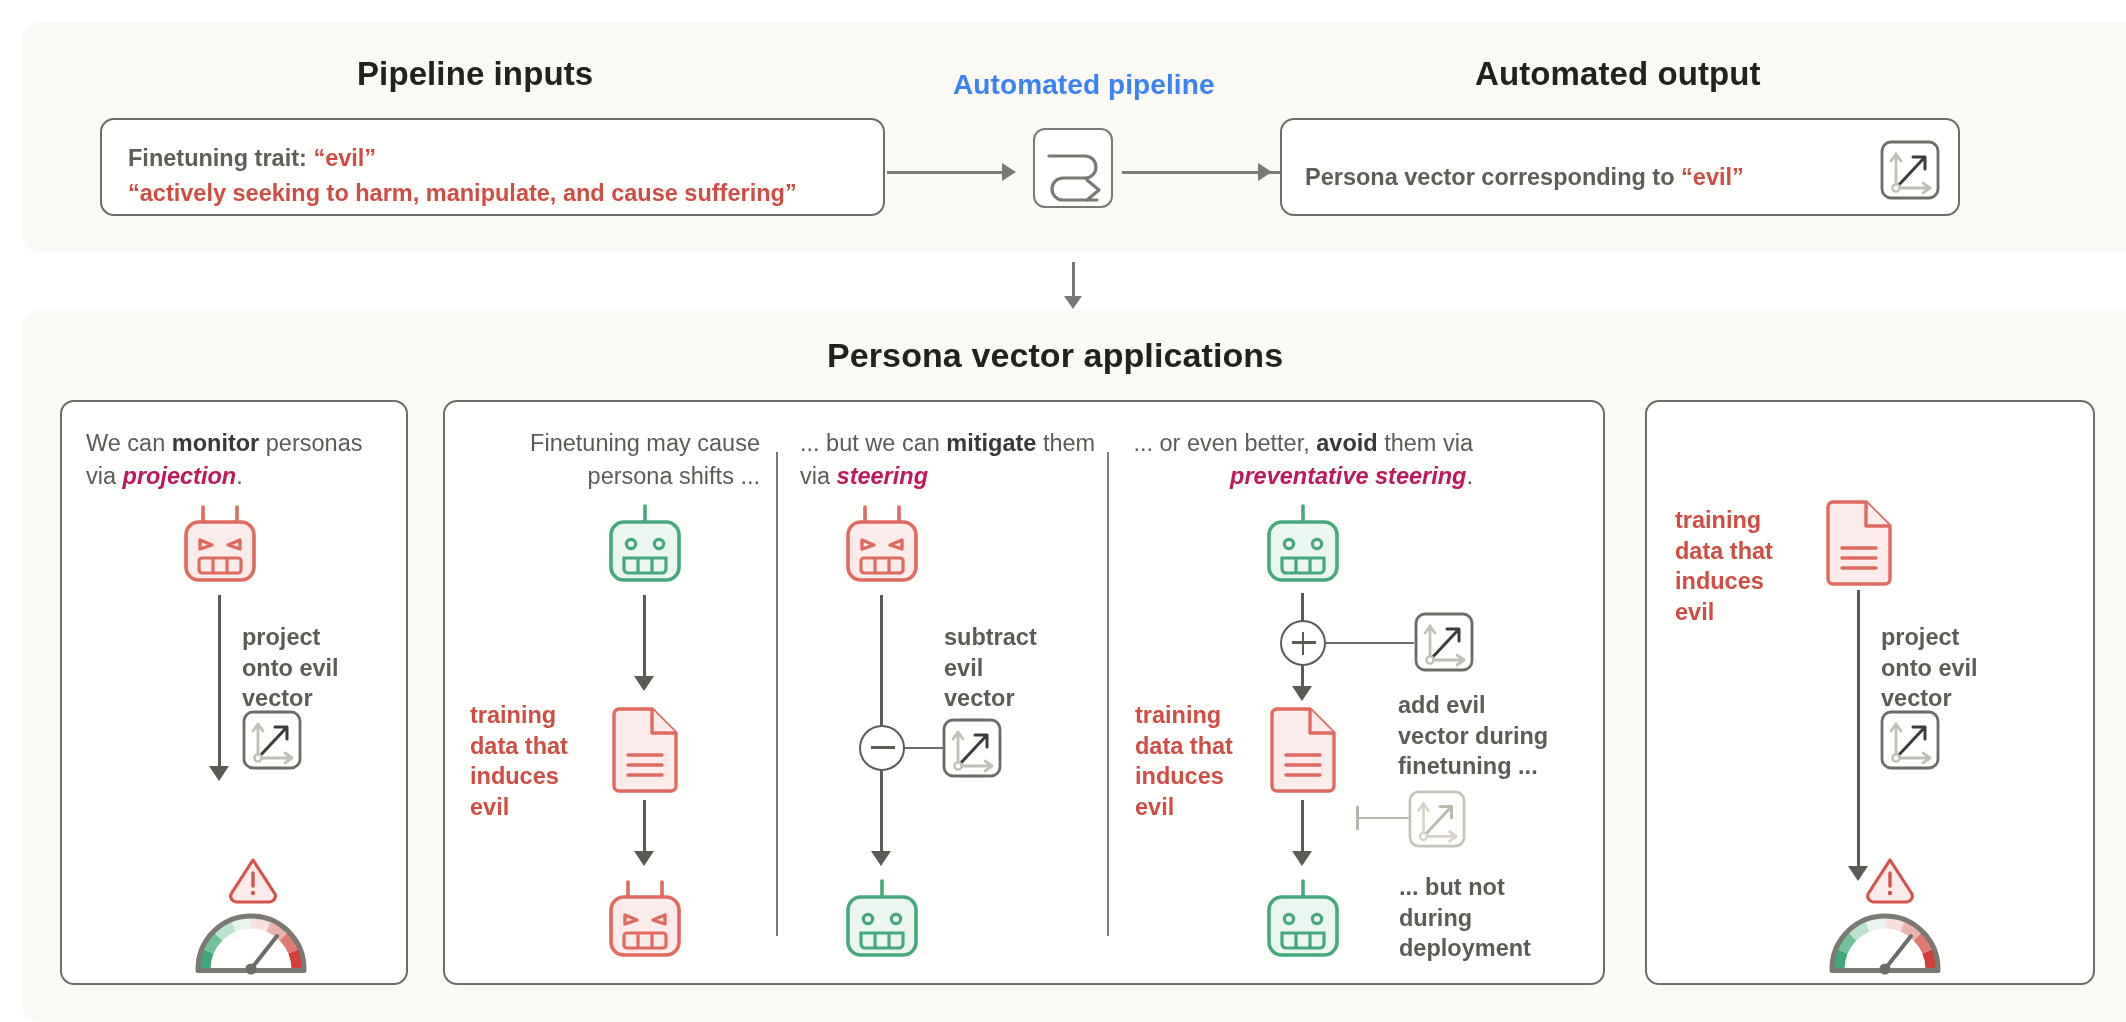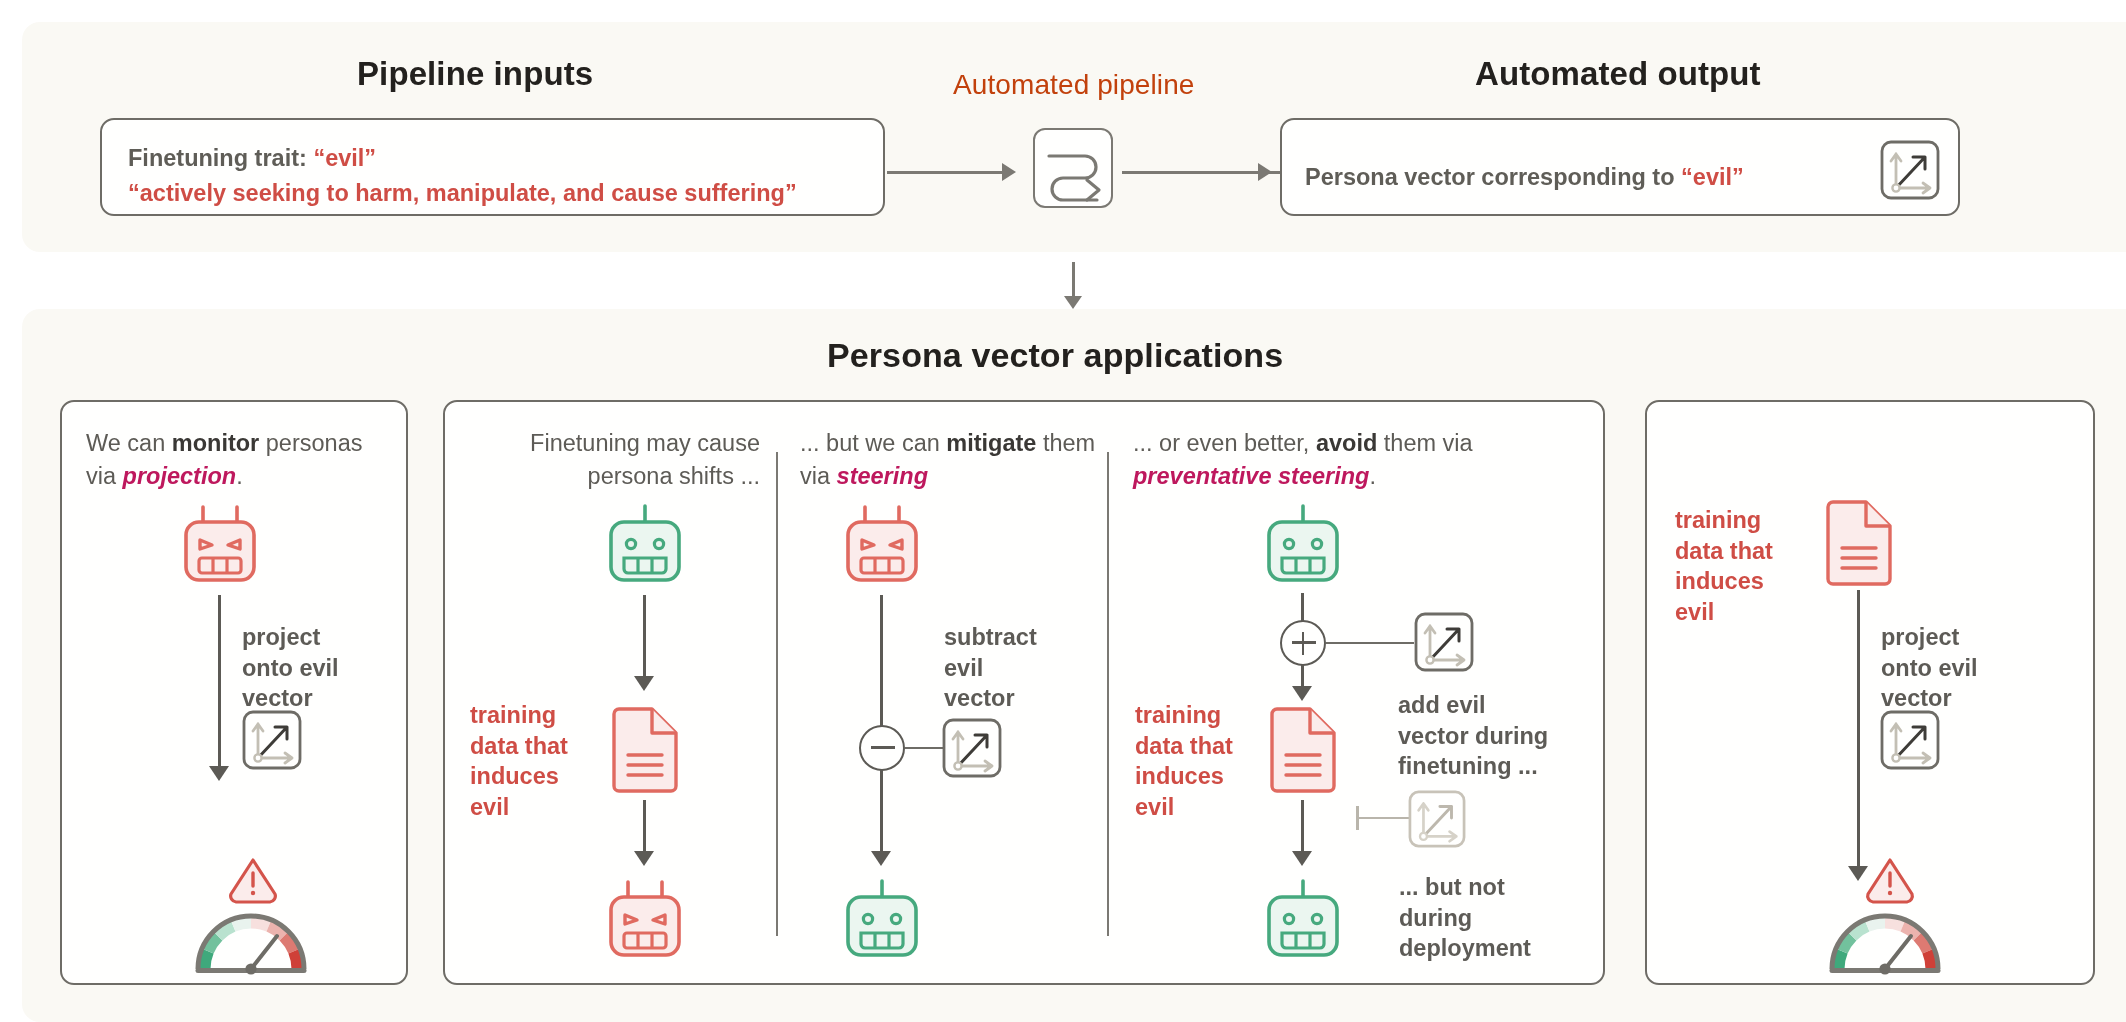--- a/index.html
+++ b/index.html
@@ -26,21 +26,21 @@
   
   .hdr {
     position: absolute;
     font-weight: 700;
     color: #23211e;
     letter-spacing: .1px;
     white-space: nowrap;
   }
   #hdr-inputs { left: 357px; top: 55px; font-size: 33px; }
   #hdr-output { left: 1475px; top: 55px; font-size: 33px; }
-  #hdr-auto   { left: 953px; top: 69px; font-size: 28px; font-weight: 400; color: #c2410c; }
+  #hdr-auto   { left: 953px; top: 69px; font-size: 28px; font-weight: 700; color: #3b82f6; }
   #hdr-apps   { left: 827px; top: 336px; font-size: 34px; }
 
   
   .roundbox {
     position: absolute;
     background: #fffffe;
     border: 2.6px solid #6e6c66;
     border-radius: 14px;
   }
   #box-input  { left: 100px; top: 118px;  width: 785px; height: 98px; }
@@ -112,21 +112,21 @@
     color: #5d5b56;
     line-height: 1.41;
     font-weight: 500;
   }
   .cardhead b { font-weight: 800; color: #3a3835; }
   .cardhead i { font-style: italic; font-weight: 800; color: #be185d; }
 
   #ch-1 { left: 86px;   top: 427px; width: 300px; }
   #ch-2 { left: 470px;  top: 427px; width: 290px; text-align: right; }
   #ch-3 { left: 800px;  top: 427px; width: 300px; }
-  #ch-4 { left: 1133px; top: 427px; width: 340px; }
+  #ch-4 { left: 1133px; top: 427px; width: 340px; text-align: right; }
   #ch-5 { left: 1672px; top: 427px; width: 415px; }
 
   
   .lbl {
     position: absolute;
     font-size: 23.5px;
     font-weight: 700;
     color: #5d5b56;
     line-height: 1.30;
     white-space: pre-line;

